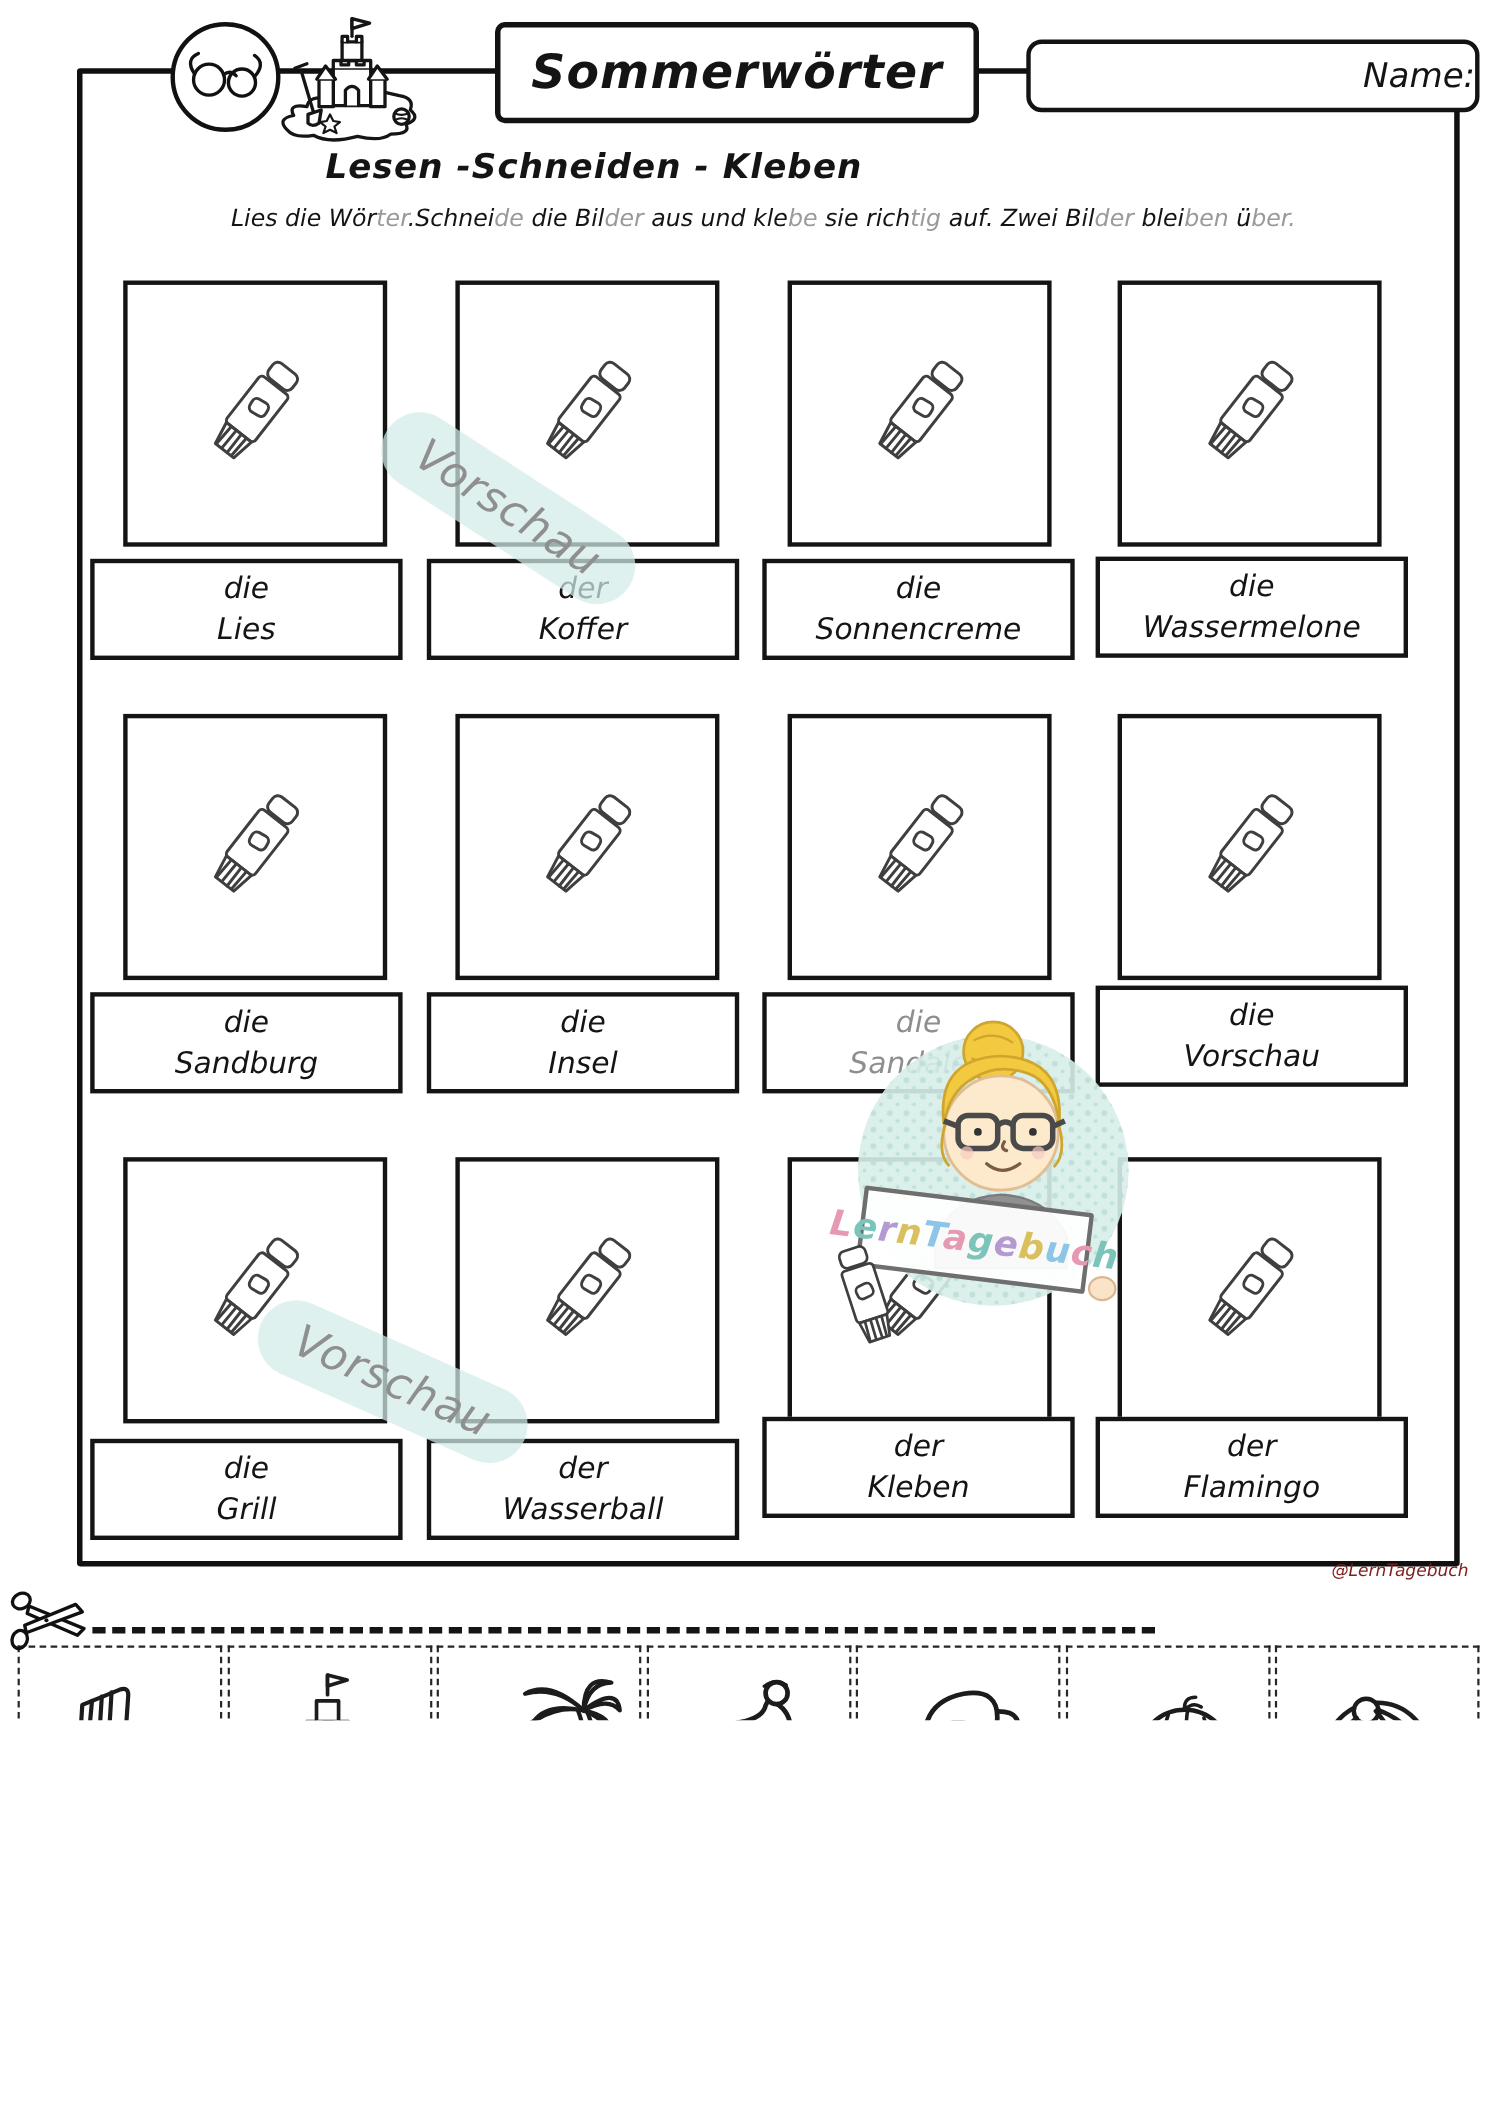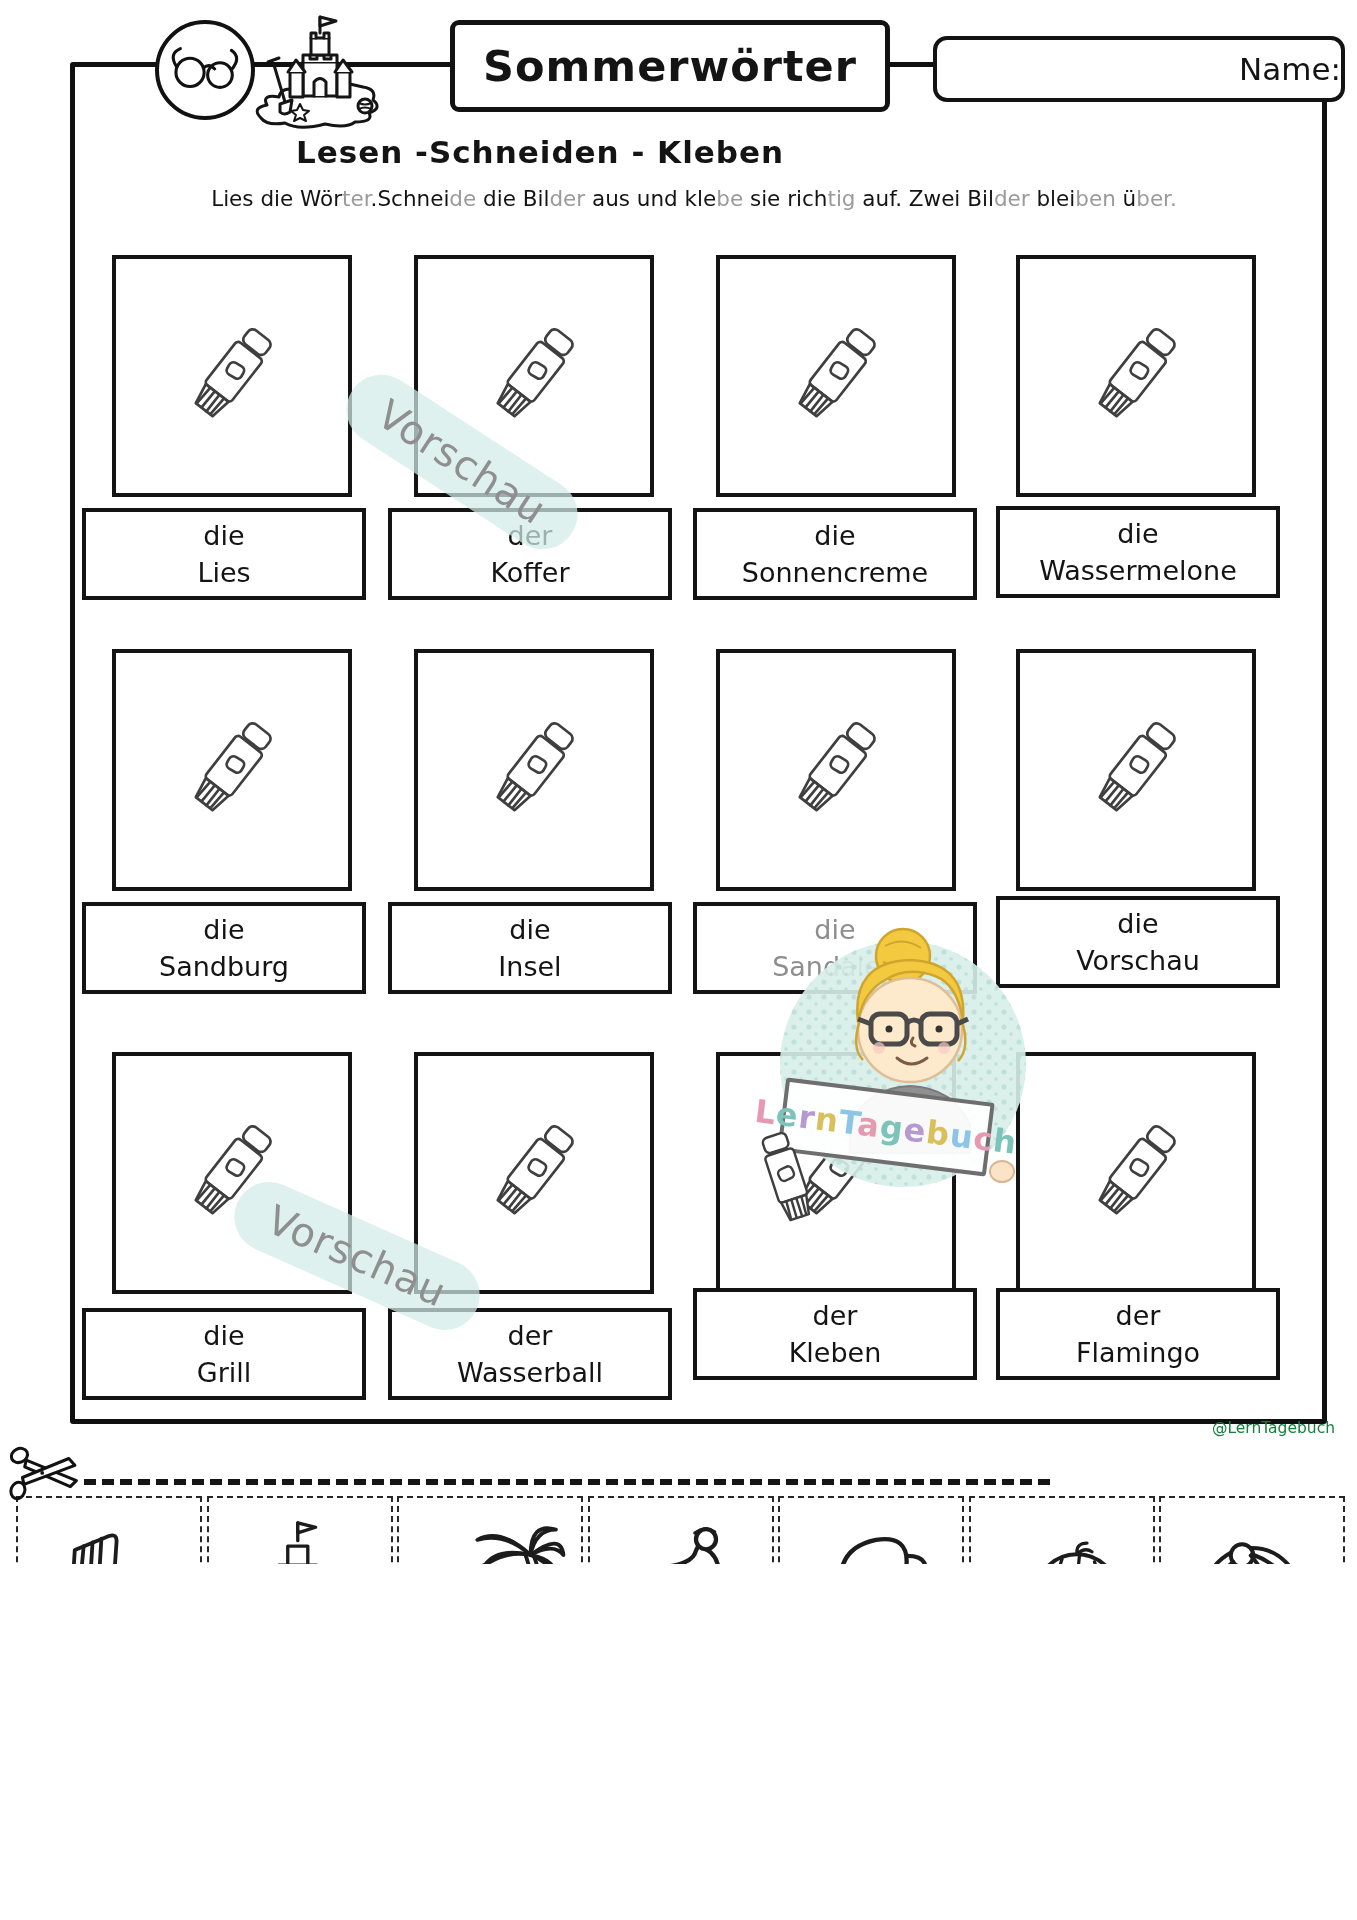--- a/index.html
+++ b/index.html
@@ -1,17 +1,17 @@
 <!DOCTYPE html>
 <html><head>
 <meta charset="utf-8">
 <style>
   html,body{margin:0;padding:0;background:#fff;}
   .page{position:relative;width:1357px;height:1564px;background:#fff;overflow:hidden;
-        font-family:"DejaVu Sans",sans-serif;color:#141414;}
+        font-family:"DejaVu Sans",sans-serif;color:#141414;font-style:italic;}
   .frame{position:absolute;left:70px;top:62px;width:1257px;height:1362px;
          border:5px solid #101010;box-sizing:border-box;border-radius:3px;}
   
   .badge{position:absolute;left:155px;top:20px;width:100px;height:100px;border:4.5px solid #111;
          border-radius:50%;background:#fff;z-index:5;display:flex;align-items:center;justify-content:center;box-sizing:border-box;}
   .castle-wrap{position:absolute;left:244px;top:10px;width:156px;height:140px;z-index:4;}
   .titlebox{position:absolute;left:450px;top:20px;width:440px;height:92px;border:5px solid #131313;
             border-radius:9px;background:#fff;z-index:5;display:flex;align-items:center;justify-content:center;
             font-size:43px;font-weight:bold;letter-spacing:1px;box-sizing:border-box;}
   .namebox{position:absolute;left:933px;top:36px;width:412px;height:66px;border:4px solid #131313;
@@ -37,21 +37,21 @@
         letter-spacing:1px;z-index:8;}
   
   .logo{position:absolute;left:745px;top:918px;width:330px;height:372px;z-index:7;}
   .logo svg{position:absolute;left:0;top:0;}
   .sign{position:absolute;left:36px;top:172px;width:210px;height:74px;transform:rotate(7deg);
         background:rgba(255,255,255,0.94);border:4px solid #6e6e6e;border-radius:3px;z-index:4;
         display:flex;align-items:center;justify-content:center;font-size:32px;font-weight:bold;letter-spacing:1px;box-sizing:border-box;}
   .hand{position:absolute;width:22px;height:19px;background:#fbe3c8;border:2px solid #d9b694;border-radius:50%;z-index:5;}
   .glue-front{position:absolute;left:14px;top:212px;width:56px;height:96px;transform:rotate(-18deg);z-index:5;}
   
-  .credit{position:absolute;right:22px;top:1419px;font-size:15.5px;color:#15803d;z-index:2;}
+  .credit{position:absolute;right:22px;top:1419px;font-size:15.5px;color:#7f1d1d;z-index:2;}
   .scissors{position:absolute;left:8px;top:1440px;width:76px;height:72px;z-index:2;}
   .cutline{position:absolute;left:84px;top:1479px;width:966px;border-top:6px dashed #151515;z-index:2;}
   .card{position:absolute;width:186px;border:2.5px dashed #262626;background:#fff;box-sizing:border-box;
         display:flex;align-items:center;justify-content:center;z-index:1;}
   .row-a{top:1496px;height:197px;}
   .row-b{top:1699px;height:188px;}
 </style>
 </head>
 <body>
 

